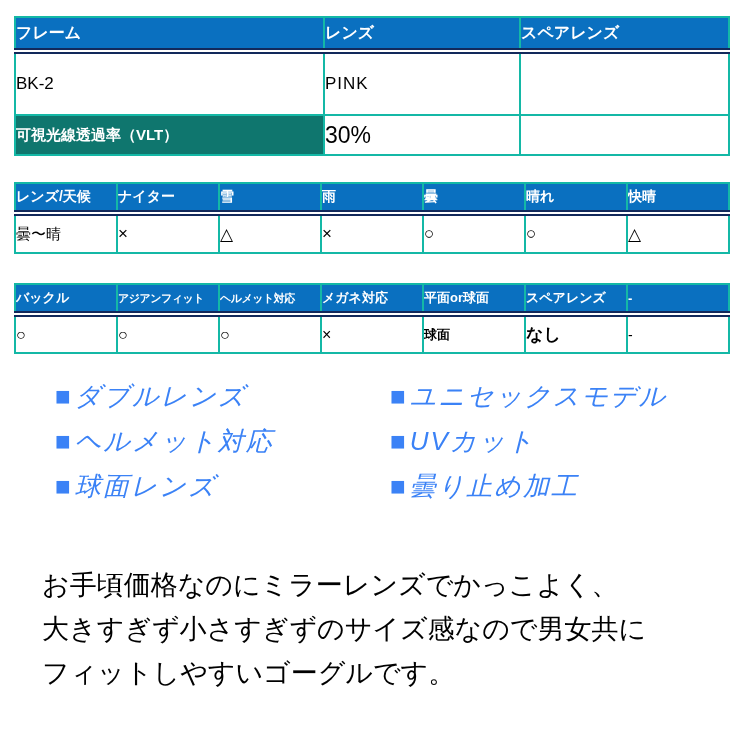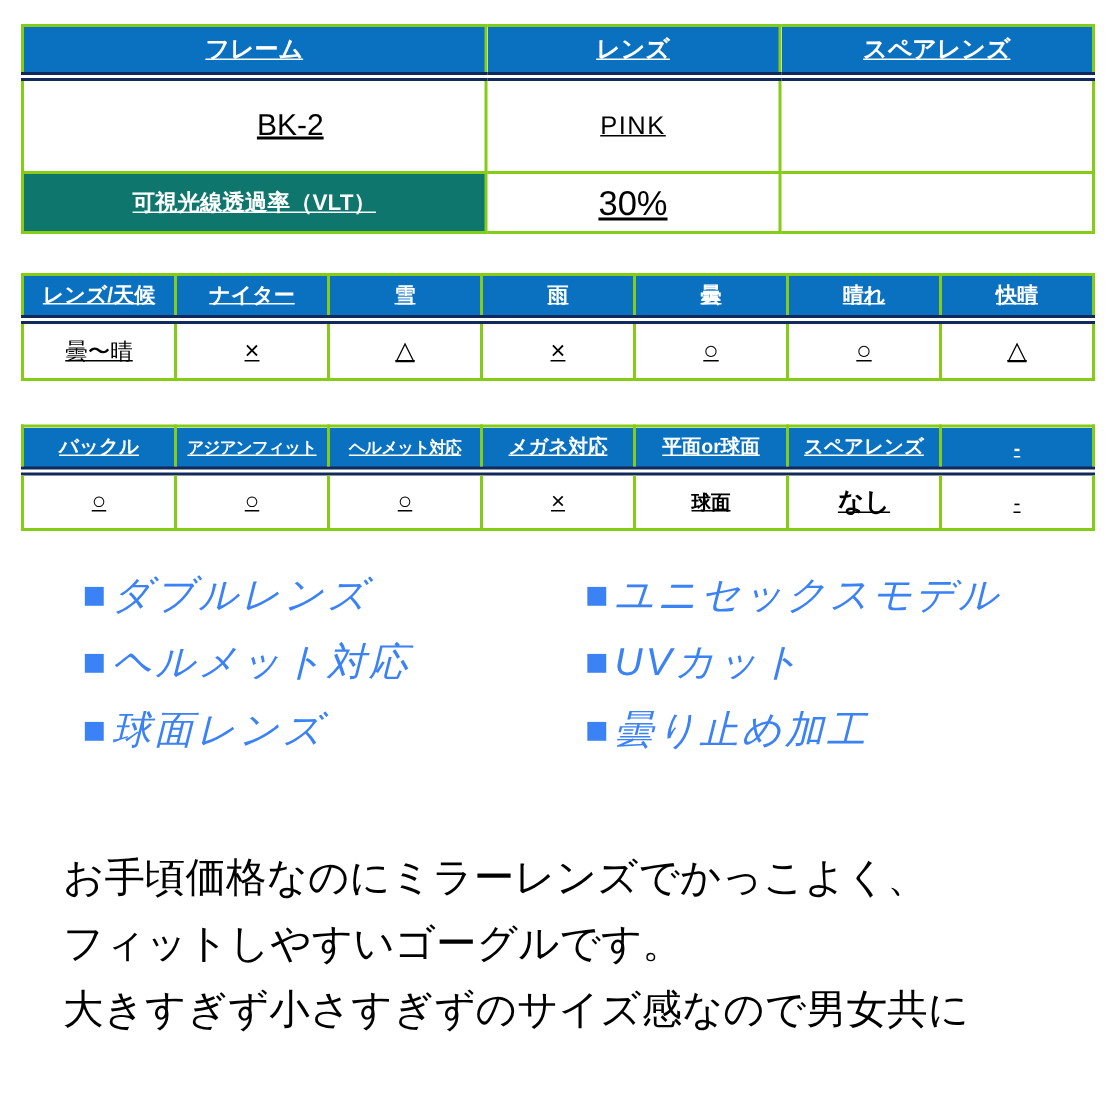--- a/index.html
+++ b/index.html
@@ -16,39 +16,38 @@
     color: #000;
     overflow: hidden;
   }
   
   table.spec {
     border-collapse: collapse;
     table-layout: fixed;
     width: 714px;
   }
   table.spec th, table.spec td {
-    border: 2px solid #84cc16;
-    text-align: center;
+    border: 2px solid #14b8a6;
+    text-align: left;
     vertical-align: middle;
     padding: 0;
     overflow: hidden;
     white-space: nowrap;
-    text-decoration: underline;
   }
   table.spec th {
     background: #0a70c0;
     color: #ffffff;
     font-weight: bold;
     border-bottom: 6px double #12295b;
   }
   
   .t1 { margin-bottom: 26px; }
   .t1 th { height: 30px; font-size: 16px; }
   .t1 .r-values td { height: 60px; }
-  .t1 .v-frame { font-size: 20px; padding-left: 48px; }
+  .t1 .v-frame { font-size: 17px; }
   .t1 .v-lens  { font-size: 17px; letter-spacing: 1px; }
   .t1 .r-vlt td { height: 38px; }
   .t1 .vlt-label {
     background: #0f766e;
     color: #ffffff;
     font-weight: bold;
     font-size: 15px;
   }
   .t1 .vlt-value { font-size: 23px; }
   
@@ -211,17 +210,17 @@
         <span class="bullet">■</span><span>球面レンズ</span>
       </div>
       <div class="fitem">
         <span class="bullet">■</span><span>曇り止め加工</span>
       </div>
     </div>
   </div>
 
   <div class="description">
     <div>お手頃価格なのにミラーレンズでかっこよく、</div>
+    <div>大きすぎず小さすぎずのサイズ感なので男女共に</div>
     <div>フィットしやすいゴーグルです。</div>
-    <div>大きすぎず小さすぎずのサイズ感なので男女共に</div>
   </div>
 
 </div>
 
 </body></html>

